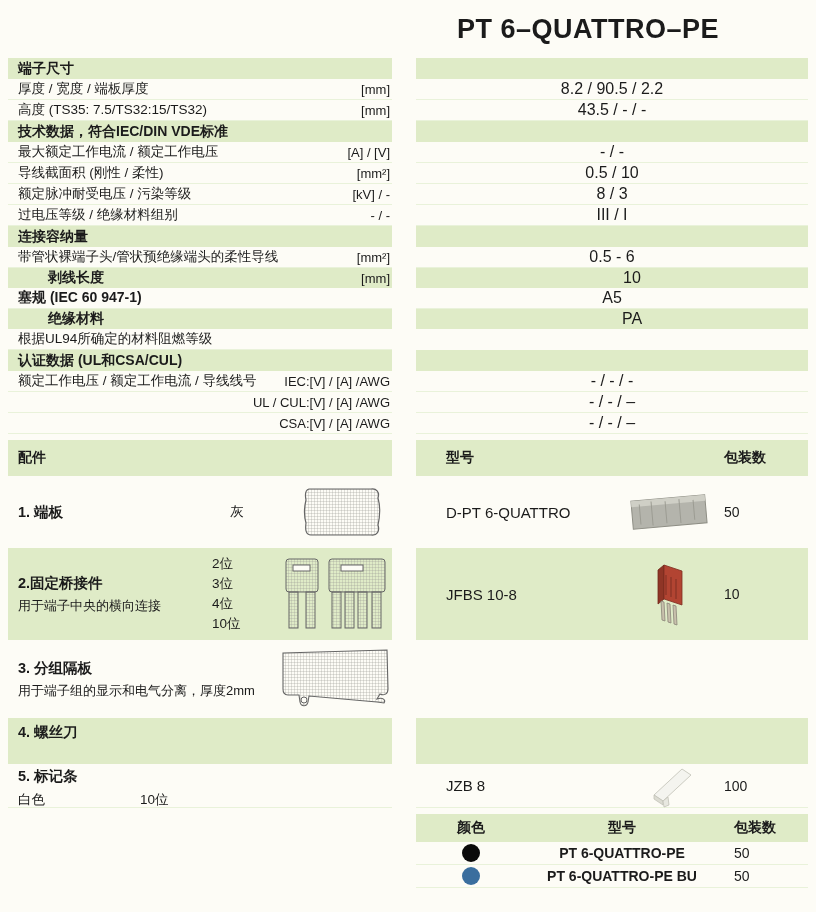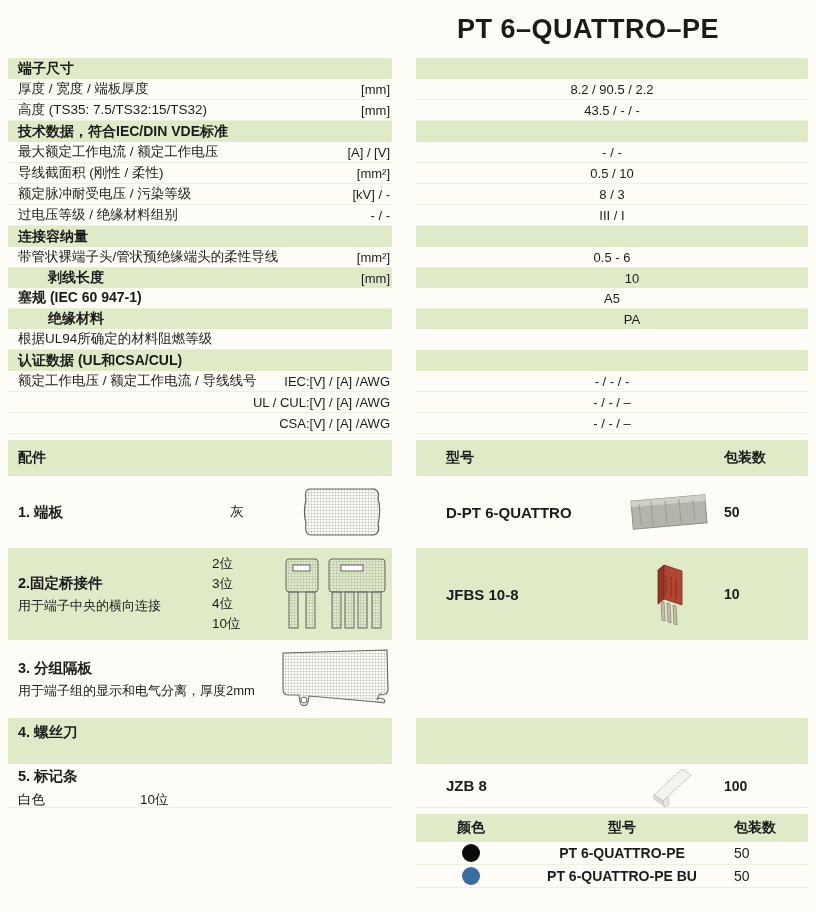--- a/index.html
+++ b/index.html
@@ -26,30 +26,30 @@
   .cr{width:392px;margin-left:24px;}
 
   
   .r-h .cl,.r-h .cr{background:var(--green);height:21px;}
   .r-h .cl{display:flex;align-items:center;padding-left:10px;font-weight:bold;font-size:14px;}
   .r-d .cl,.r-d .cr,.r-b .cl,.r-b .cr{height:21px;border-bottom:1px solid var(--sep);}
   .r-g .cl,.r-g .cr{height:20px;background:var(--green);padding-left:40px;}
   .lr{display:flex;align-items:center;justify-content:space-between;padding:0 2px 0 10px;font-size:13.5px;}
   .r-b .lbl,.r-g .lbl{font-weight:bold;font-size:14px;}
   .unit{font-size:13px;white-space:nowrap;}
-  .val{display:flex;align-items:center;justify-content:center;font-size:13px;}
+  .val{display:flex;align-items:center;justify-content:center;font-size:16px;}
 
   
   .acc-h{margin-top:6px;}
   .acc-h .cl,.acc-h .cr{background:var(--green);height:36px;display:flex;align-items:center;}
   .acc-h .cl{padding-left:10px;font-weight:bold;font-size:14px;}
   .mcol{flex:1;padding-left:30px;font-weight:bold;font-size:14px;}
   .pcol{width:84px;font-weight:bold;font-size:14px;}
   .acc .cl{display:flex;align-items:center;padding-left:10px;}
-  .acc .cr{display:flex;align-items:center;font-weight:bold;}
+  .acc .cr{display:flex;align-items:center;}
   .a1 .cl,.a1 .cr{height:72px;}
   .a2 .cl,.a2 .cr{height:92px;background:var(--green);}
   .a3 .cl,.a3 .cr{height:78px;}
   .a4 .cl,.a4 .cr{height:46px;background:var(--green);}
   .a5 .cl,.a5 .cr{height:44px;border-bottom:1px solid var(--sep);}
   .a-title{font-weight:bold;font-size:14.5px;}
   .a-desc{font-size:13px;margin-top:4px;}
   .a-block{flex:1;padding-right:4px;}
   .a-opt{width:110px;text-align:center;font-size:13.5px;}
   .a-opts{width:104px;padding-left:36px;font-size:13.5px;line-height:20px;}

